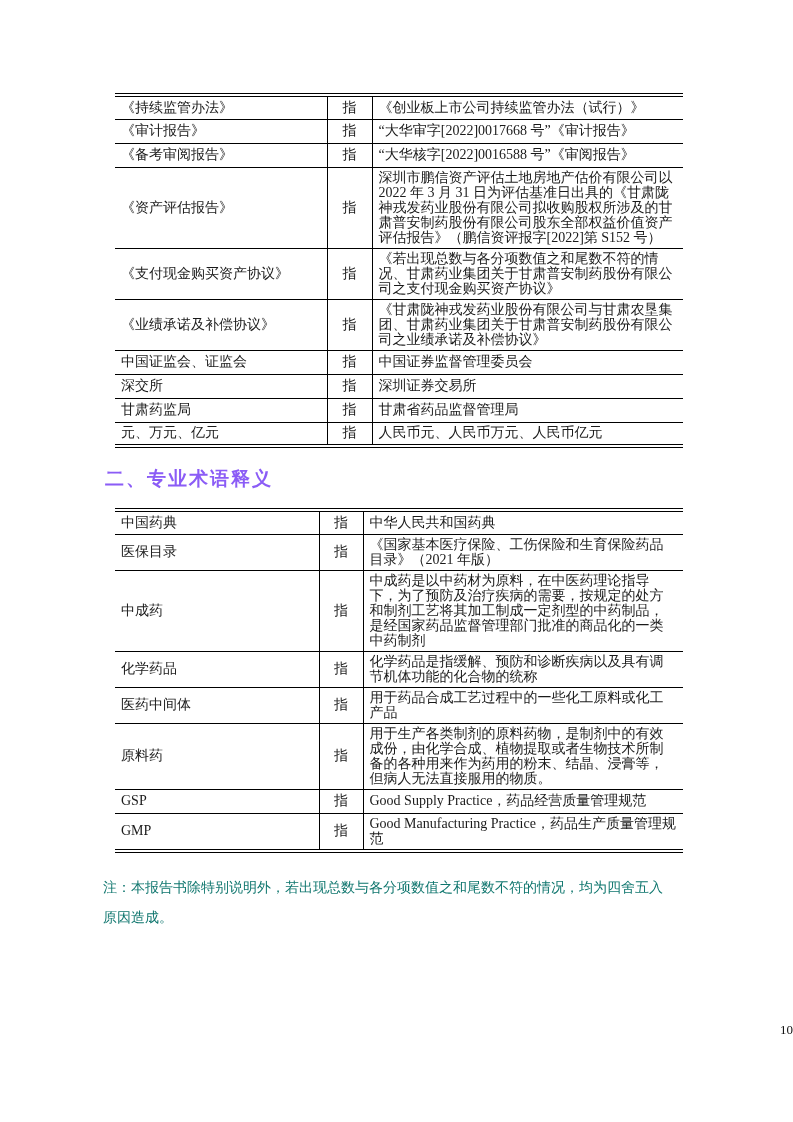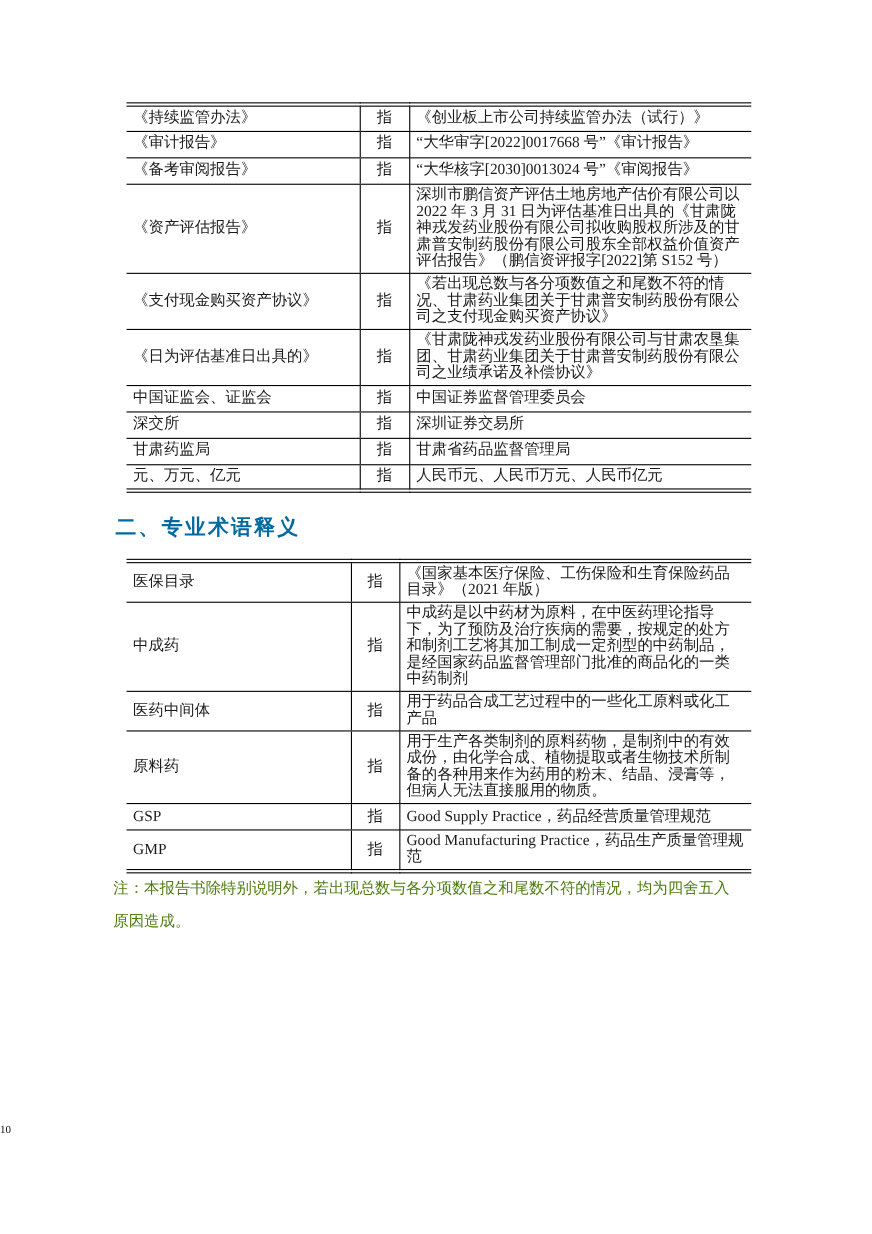--- a/index.html
+++ b/index.html
@@ -37,37 +37,37 @@
     border-left:1px solid #000;
     border-right:1px solid #000;
     text-align:center;
   }
   td.def { padding-left:8px; padding-right:5px; }
   .section-title {
     font-family:"Liberation Sans","DejaVu Sans",sans-serif;
     font-weight:bold;
     font-size:19px;
     letter-spacing:2px;
-    color:#0369a1;
+    color:#8b5cf6;
     margin:18px 0 16px 2px;
   }
   .note {
     font-size:14px;
     line-height:30px;
-    margin-top:0;
+    margin-top:20px;
     width:565px;
     word-break:break-all;
-    color:#4d7c0f;
+    color:#0f766e;
   }
   .page-number {
     position:absolute;
     top:1022px;
     left:0; right:0;
-    text-align:left;
-    font-size:10px;
+    text-align:right;
+    font-size:13px;
     color:#111;
   }
 </style>
 </head>
 <body>
 
 <div class="page">
 
   <table class="def-table">
     <colgroup>
@@ -83,34 +83,34 @@
         <td class="def">《创业板上市公司持续监管办法（试行）》</td>
       </tr>
         <tr>
         <td class="term">《审计报告》</td>
         <td class="zhi">指</td>
         <td class="def">“大华审字[2022]0017668 号”《审计报告》</td>
       </tr>
         <tr>
         <td class="term">《备考审阅报告》</td>
         <td class="zhi">指</td>
-        <td class="def">“大华核字[2030]0013024 号”《审阅报告》</td>
+        <td class="def">“大华核字[2022]0016588 号”《审阅报告》</td>
       </tr>
         <tr>
         <td class="term">《资产评估报告》</td>
         <td class="zhi">指</td>
         <td class="def">深圳市鹏信资产评估土地房地产估价有限公司以 2022 年 3 月 31 日为评估基准日出具的《甘肃陇神戎发药业股份有限公司拟收购股权所涉及的甘肃普安制药股份有限公司股东全部权益价值资产评估报告》（鹏信资评报字[2022]第 S152 号）</td>
       </tr>
         <tr>
         <td class="term">《支付现金购买资产协议》</td>
         <td class="zhi">指</td>
         <td class="def">《若出现总数与各分项数值之和尾数不符的情况、甘肃药业集团关于甘肃普安制药股份有限公司之支付现金购买资产协议》</td>
       </tr>
         <tr>
-        <td class="term">《日为评估基准日出具的》</td>
+        <td class="term">《业绩承诺及补偿协议》</td>
         <td class="zhi">指</td>
         <td class="def">《甘肃陇神戎发药业股份有限公司与甘肃农垦集团、甘肃药业集团关于甘肃普安制药股份有限公司之业绩承诺及补偿协议》</td>
       </tr>
         <tr>
         <td class="term">中国证监会、证监会</td>
         <td class="zhi">指</td>
         <td class="def">中国证券监督管理委员会</td>
       </tr>
         <tr>
         <td class="term">深交所</td>
@@ -133,29 +133,39 @@
   <h2 class="section-title">二、专业术语释义</h2>
 
   <table class="def-table">
     <colgroup>
       <col style="width:204px">
       <col style="width:44px">
       <col style="width:320px">
     </colgroup>
     <tbody>
 
+    <tr>
+        <td class="term">中国药典</td>
+        <td class="zhi">指</td>
+        <td class="def">中华人民共和国药典</td>
+      </tr>
         <tr>
         <td class="term">医保目录</td>
         <td class="zhi">指</td>
         <td class="def">《国家基本医疗保险、工伤保险和生育保险药品目录》（2021 年版）</td>
       </tr>
         <tr>
         <td class="term">中成药</td>
         <td class="zhi">指</td>
         <td class="def">中成药是以中药材为原料，在中医药理论指导下，为了预防及治疗疾病的需要，按规定的处方和制剂工艺将其加工制成一定剂型的中药制品，是经国家药品监督管理部门批准的商品化的一类中药制剂</td>
+      </tr>
+        <tr>
+        <td class="term">化学药品</td>
+        <td class="zhi">指</td>
+        <td class="def">化学药品是指缓解、预防和诊断疾病以及具有调节机体功能的化合物的统称</td>
       </tr>
         <tr>
         <td class="term">医药中间体</td>
         <td class="zhi">指</td>
         <td class="def">用于药品合成工艺过程中的一些化工原料或化工产品</td>
       </tr>
         <tr>
         <td class="term">原料药</td>
         <td class="zhi">指</td>
         <td class="def">用于生产各类制剂的原料药物，是制剂中的有效成份，由化学合成、植物提取或者生物技术所制备的各种用来作为药用的粉末、结晶、浸膏等，但病人无法直接服用的物质。</td>

